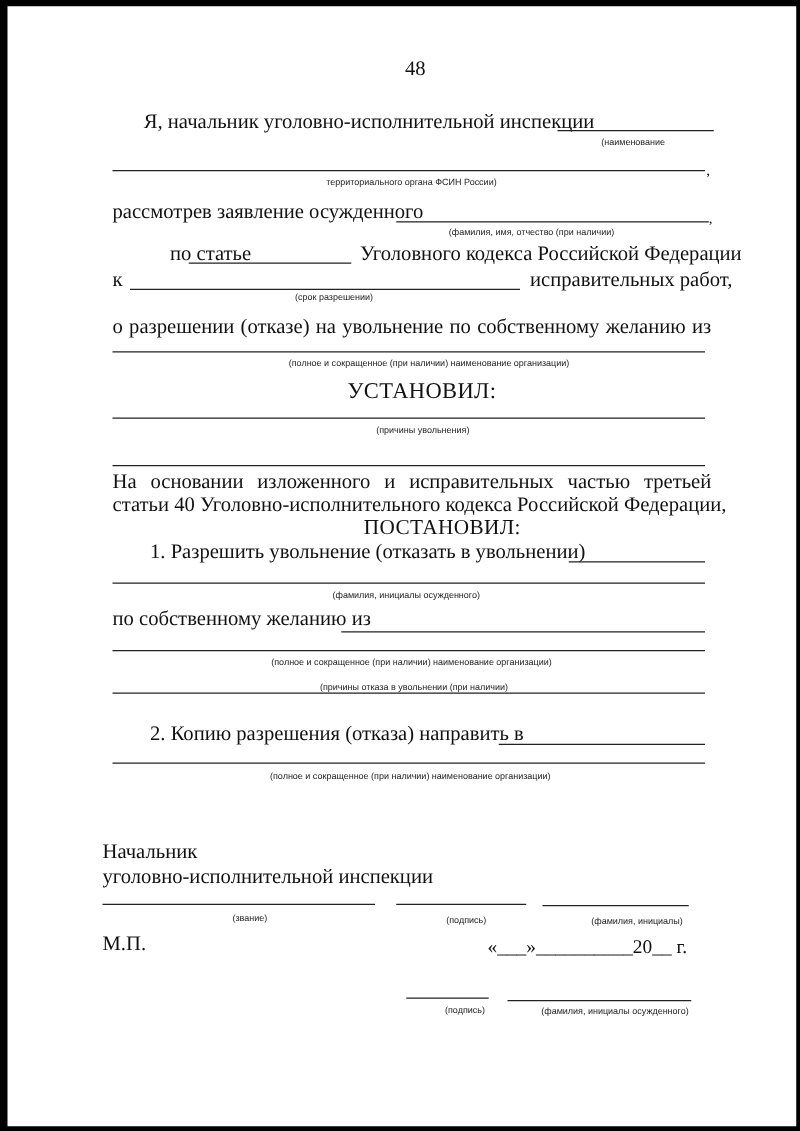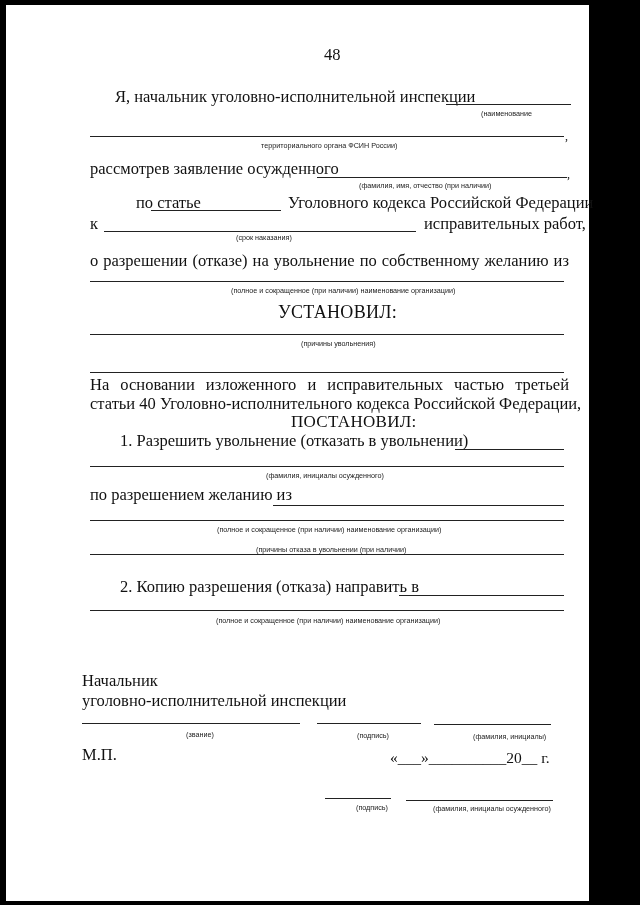--- a/index.html
+++ b/index.html
@@ -3,21 +3,21 @@
 <meta charset="utf-8">
 <style>
   html, body { margin: 0; padding: 0; }
   body {
     width: 640px; height: 905px; position: relative; overflow: hidden;
     background: #000;
     font-family: "Liberation Serif", "DejaVu Serif", serif;
     color: #111;
   }
   .page {
-    position: absolute; left: 6px; top: 5px; width: 583px; height: 896px;
+    position: absolute; left: 6px; top: 5px; width: 631px; height: 896px;
     background: #fff;
   }
   .abs { position: absolute; white-space: nowrap; }
   .t { font-size: 16.5px; line-height: 18px; }
   .cap { font-size: 7.2px; line-height: 9px; font-family: "Liberation Sans", "DejaVu Sans", sans-serif; color: #222; margin-left: 15px; }
   .line { position: absolute; height: 0; border-top: 1.2px solid #222; }
   .heading { font-size: 18px; letter-spacing: 0.3px; }
   .just { display: flex; justify-content: space-between; }
 </style>
 </head>
@@ -39,21 +39,21 @@
   <div class="abs t" style="left:561px; top:160px; font-size:12px;">,</div>
   <div class="abs cap" style="left:338px; top:176px;">(фамилия, имя, отчество (при наличии)</div>
 
   <div class="abs t" style="left:84px; top:189px;margin-left:46px;">по статье</div>
   <div class="line" style="left:145px; top:205px; width:130px;"></div>
   <div class="abs t" style="left:282px; top:189px;">Уголовного кодекса Российской Федерации</div>
 
   <div class="abs t" style="left:84px; top:210px;">к</div>
   <div class="line" style="left:98px; top:226px; width:312px;"></div>
   <div class="abs t" style="left:418px; top:210px;">исправительных работ,</div>
-  <div class="abs cap" style="left:215px; top:228px;">(срок наказания)</div>
+  <div class="abs cap" style="left:215px; top:228px;">(срок разрешении)</div>
 
   <div class="abs t just" style="left:84px; top:247px; width:479px;">
     <span>о</span>
     <span>разрешении</span>
     <span>(отказе)</span>
     <span>на</span>
     <span>увольнение</span>
     <span>по</span>
     <span>собственному</span>
     <span>желанию</span>
@@ -77,21 +77,21 @@
     <span>третьей</span>
   </div>
   <div class="abs t" style="left:84px; top:390px;">статьи 40 Уголовно-исполнительного кодекса Российской Федерации,</div>
 
   <div class="abs t heading" style="left:285px; top:408px; font-size:17px;">ПОСТАНОВИЛ:</div>
   <div class="abs t" style="left:114px; top:427px;">1.  Разрешить увольнение (отказать в увольнении)</div>
   <div class="line" style="left:449px; top:444px; width:109px;"></div>
   <div class="line" style="left:84px; top:461px; width:474px;"></div>
   <div class="abs cap" style="left:245px; top:466px;">(фамилия, инициалы осужденного)</div>
 
-  <div class="abs t" style="left:84px; top:481px;">по разрешением желанию из</div>
+  <div class="abs t" style="left:84px; top:481px;">по собственному желанию из</div>
   <div class="line" style="left:267px; top:500px; width:291px;"></div>
   <div class="line" style="left:84px; top:515px; width:474px;"></div>
   <div class="abs cap" style="left:196px; top:520px;">(полное и сокращенное (при наличии) наименование организации)</div>
 
   <div class="line" style="left:84px; top:549px; width:474px;"></div>
   <div class="abs cap" style="left:235px; top:540px;text-align:right;">(причины отказа в увольнении (при наличии)</div>
 
   <div class="abs t" style="left:114px; top:573px;">2.  Копию разрешения (отказа) направить в</div>
   <div class="line" style="left:393px; top:590px; width:165px;"></div>
   <div class="line" style="left:84px; top:605px; width:474px;"></div>

